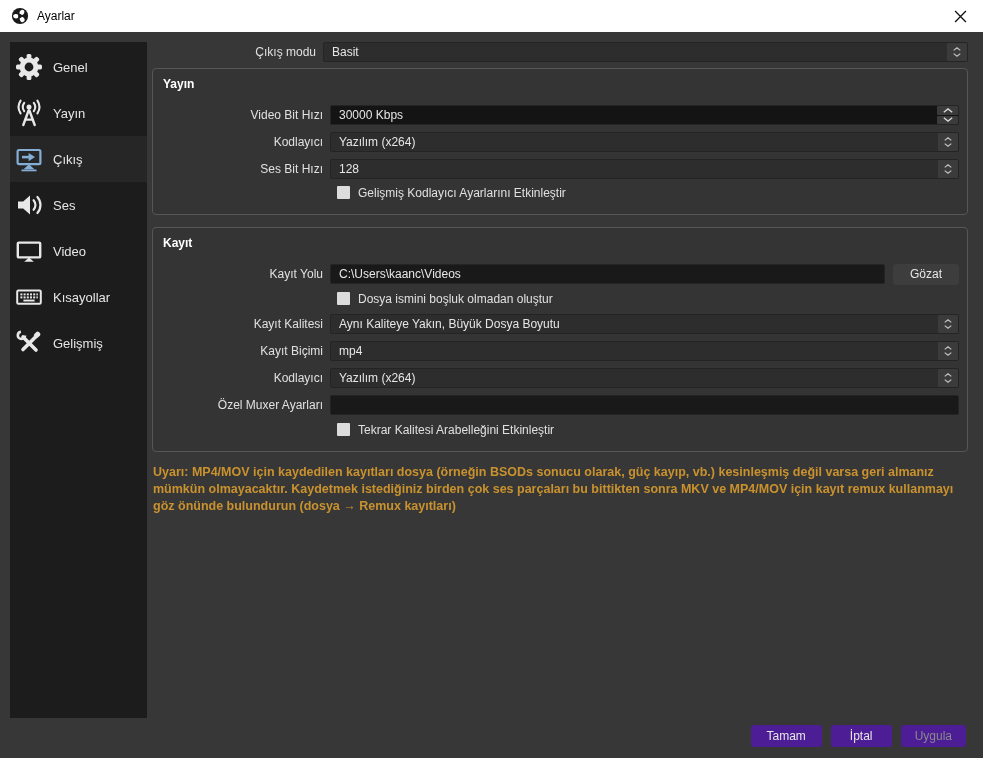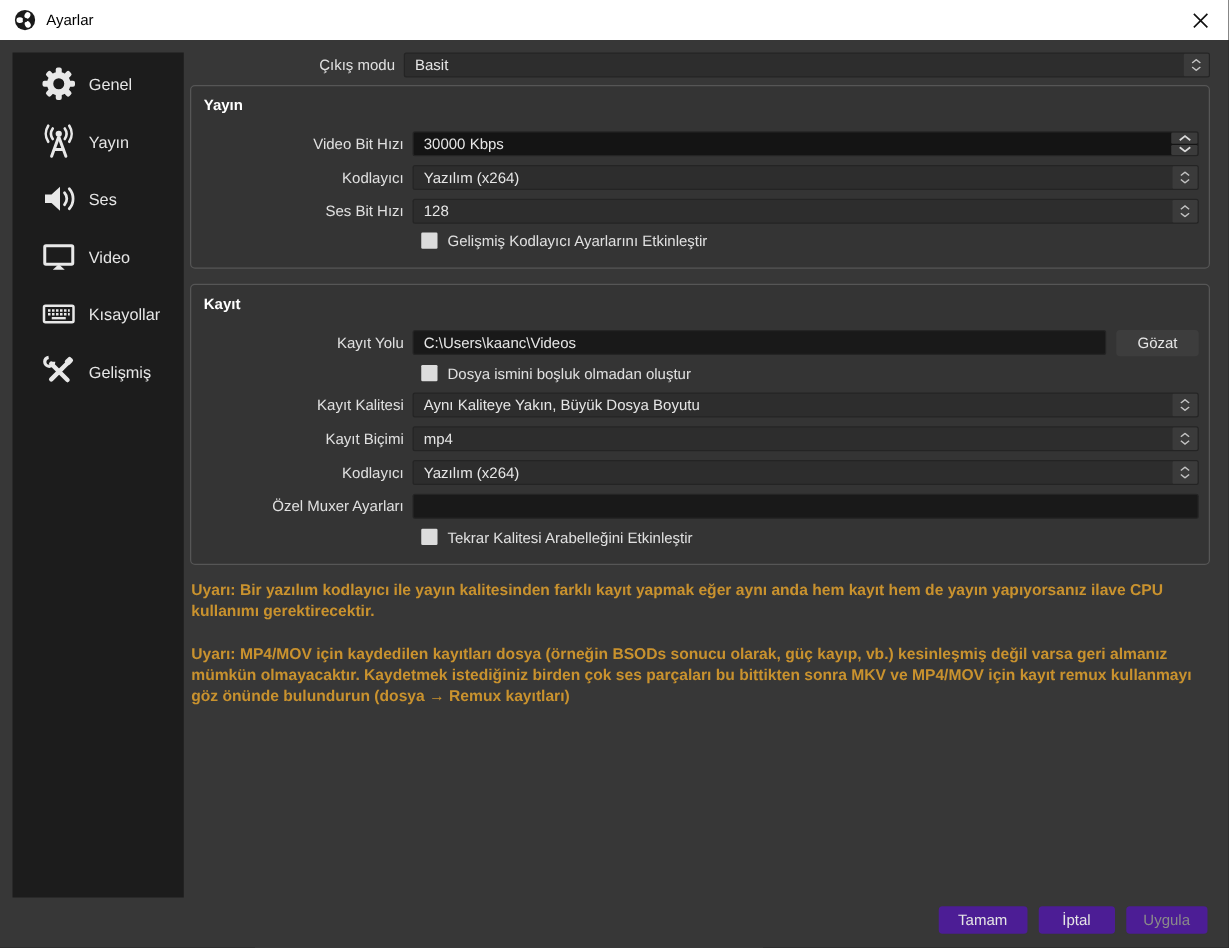--- a/index.html
+++ b/index.html
@@ -14,21 +14,21 @@
   .titlebar .app-title { margin-left:8px; font-size:12px; color:#000; }
   .close-btn { margin-left:auto; width:46px; height:32px; display:flex; align-items:center;
                justify-content:center; cursor:pointer; }
 
   
   .dlg-body { position:absolute; top:32px; left:0; right:0; bottom:0; }
 
   
   .sidebar { position:absolute; left:10px; top:10px; width:137px; height:676px;
              background:#1c1c1c; padding-top:2px; }
-  .side-item { height:46px; display:flex; align-items:center; padding-left:22px;
+  .side-item { height:46px; display:flex; align-items:center; padding-left:4px;
                color:#e6e6e6; font-size:13px; cursor:pointer; }
   .side-item .icn { width:30px; height:30px; display:flex; align-items:center;
                     justify-content:center; margin-right:9px; color:#e8e8e8; flex:none; }
   .side-item.selected { background:#262627; }
   .side-item.selected .icn { color:#85aed6; }
 
   
   .content { position:absolute; left:152px; top:10px; width:816px; }
 
   .field-row { display:flex; align-items:center; height:20px; margin-bottom:7px; }
@@ -162,20 +162,32 @@
             <g stroke="currentColor" stroke-width="2.4" fill="none" stroke-linecap="round">
               <path d="M13.6 11.5L8.3 26"></path>
               <path d="M14.4 11.5L19.7 26"></path>
               <path d="M10.6 20.6h6.8"></path>
             </g>
           </svg>
         </span>
         <span>Yayın</span>
       </div>
 
+      <div class="side-item selected">
+        <span class="icn">
+          <svg width="28" height="28" viewBox="0 0 28 28">
+            <rect x="2.6" y="5" width="22.8" height="14.2" rx="1.4" fill="none" stroke="currentColor" stroke-width="2.2"></rect>
+            <path d="M7 12.1h8" stroke="currentColor" stroke-width="2.6" fill="none"></path>
+            <path d="M13.6 7.9l6.4 4.2-6.4 4.2z" fill="currentColor"></path>
+            <path d="M14 19.2l5.4 5H8.6z" fill="currentColor"></path>
+            <path d="M6.5 25.4h15" stroke="currentColor" stroke-width="1.8"></path>
+          </svg>
+        </span>
+        <span>Çıkış</span>
+      </div>
 
       <div class="side-item">
         <span class="icn">
           <svg width="28" height="28" viewBox="0 0 28 28">
             <path d="M3 10.6h5.2L15 4.4v19.2l-6.8-6.2H3z" fill="currentColor"></path>
             <g stroke="currentColor" stroke-width="2.2" fill="none" stroke-linecap="round">
               <path d="M18.6 9.2a7.2 7.2 0 0 1 0 9.6"></path>
               <path d="M22.4 6a12 12 0 0 1 0 16"></path>
             </g>
           </svg>
@@ -416,21 +428,20 @@
           </div>
         </div>
 
         <div class="checkbox-row" style="margin-bottom:2px;">
           <span class="checkbox"></span>
           <span class="checkbox-label">Tekrar Kalitesi Arabelleğini Etkinleştir</span>
         </div>
       </div>
 
       <div class="warnings">
-        <p class="warning">Uyarı: Bir yazılım kodlayıcı ile yayın kalitesinden farklı kayıt yapmak eğer aynı anda hem kayıt hem de yayın yapıyorsanız ilave CPU kullanımı gerektirecektir.</p>
         <p class="warning">Uyarı: MP4/MOV için kaydedilen kayıtları dosya (örneğin BSODs sonucu olarak, güç kayıp, vb.) kesinleşmiş değil varsa geri almanız mümkün olmayacaktır. Kaydetmek istediğiniz birden çok ses parçaları bu bittikten sonra MKV ve MP4/MOV için kayıt remux kullanmayı göz önünde bulundurun (dosya → Remux kayıtları)</p>
       </div>
 
     </div>
 
     <div class="footer">
       <button class="btn btn-ok">Tamam</button>
       <button class="btn">İptal</button>
       <button class="btn disabled" disabled="">Uygula</button>
     </div>

